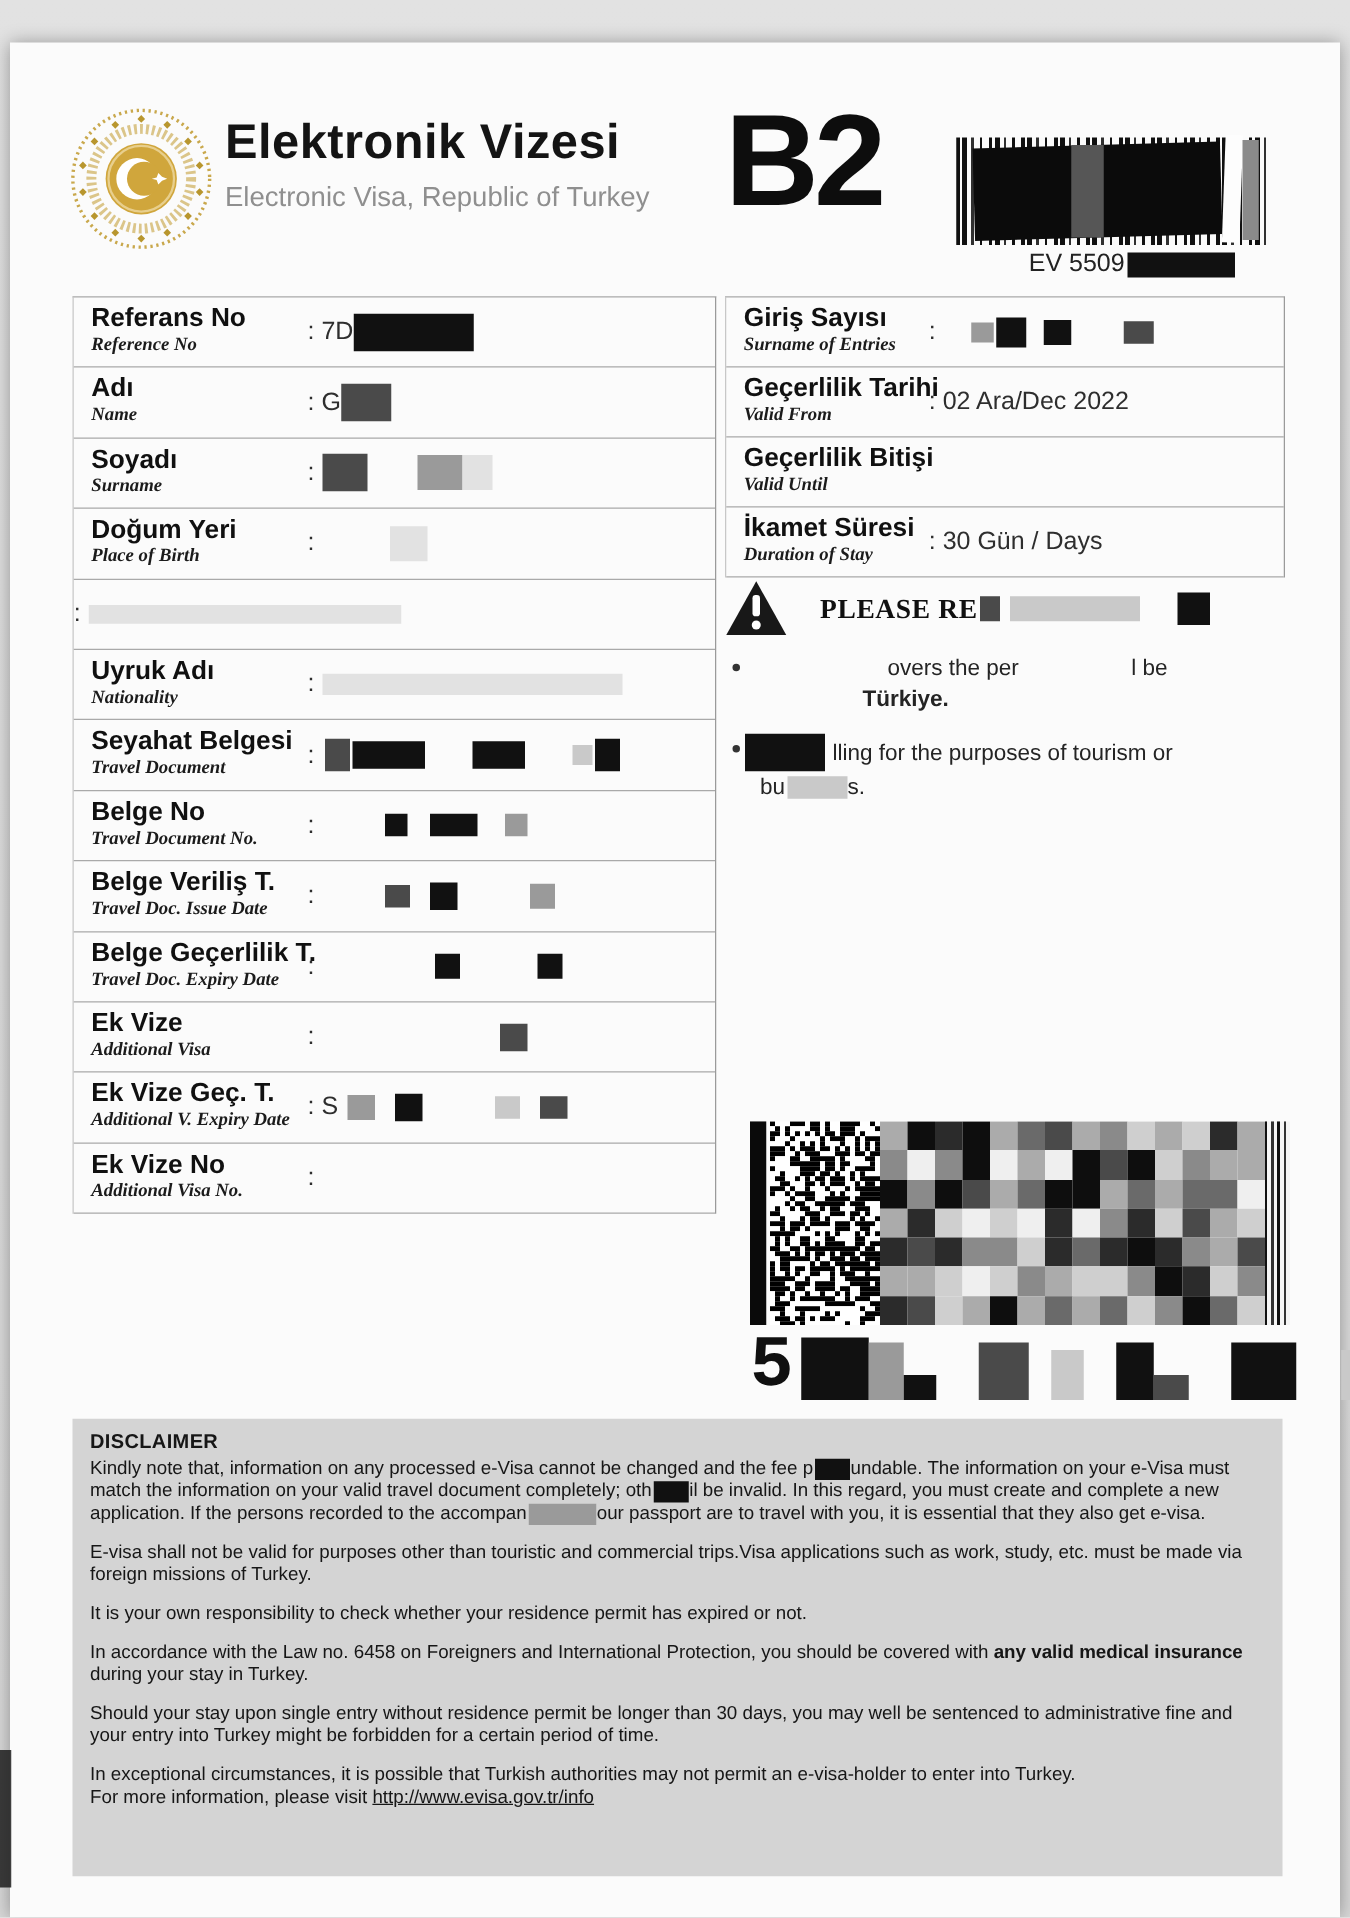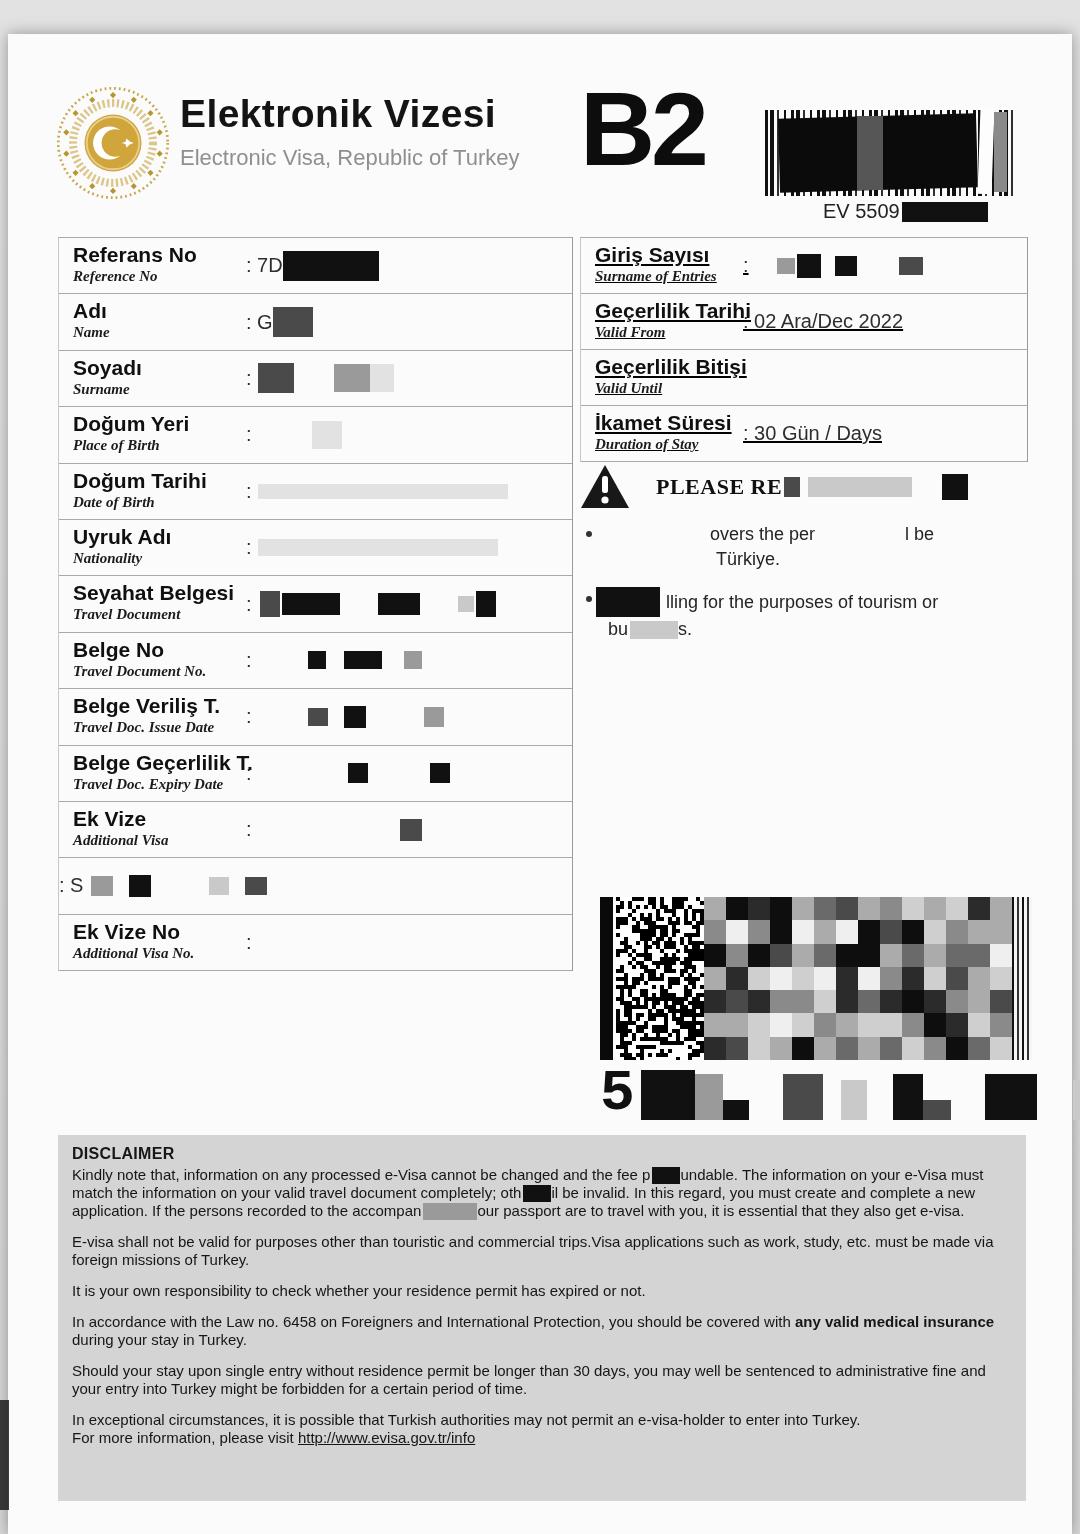--- a/index.html
+++ b/index.html
@@ -30,21 +30,21 @@
   .bc-caption{position:absolute;left:58px;top:94px;display:flex;align-items:center;
               font-size:20px;color:#222;}
 
   
   .ftable{position:absolute;border-top:1.5px solid #a9a9a9;border-right:1.5px solid #9a9a9a;
           border-left:1px solid #c7c7c7;background:transparent;}
   #left-table{left:50px;top:203px;width:513px;}
   #right-table{left:572px;top:203px;width:446px;}
   .frow{display:flex;border-bottom:1.5px solid #a9a9a9;box-sizing:border-box;}
   #left-table .frow{height:56.4px;}
-  #right-table .frow{height:56px;text-decoration:underline;}
+  #right-table .frow{height:56px;}
   .flabel{flex:none;padding:5px 0 0 14px;box-sizing:border-box;}
   #left-table .flabel{width:187px;}
   #right-table .flabel{width:162px;}
   .ftr{font-size:21px;font-weight:700;color:#101010;line-height:24px;white-space:nowrap;}
   .fen{font-size:15px;font-weight:700;font-style:italic;font-family:"Liberation Serif",serif;
        color:#1b1b1b;margin-top:1px;white-space:nowrap;}
   .fval{flex:1;display:flex;align-items:center;font-size:20px;color:#2e2e2e;overflow:hidden;}
 
   .redact{display:inline-block;flex:none;}
 
@@ -167,24 +167,20 @@
           <div class="flabel">
             <div class="ftr">Doğum Yeri</div>
             <div class="fen">Place of Birth</div>
           </div>
           <div class="fval">
             <span>: </span>
             <span class="redact" style="width: 30px; height: 28px; background: rgb(226, 226, 226); margin-left: 60px;"></span>
           </div>
         </div>
         <div class="frow">
-          <div class="flabel">
-            <div class="ftr">Doğum Tarihi</div>
-            <div class="fen">Date of Birth</div>
-          </div>
           <div class="fval">
             <span>: </span>
             <span class="redact" style="width: 250px; height: 15px; background: rgb(226, 226, 226); margin-left: 6px;"></span>
           </div>
         </div>
         <div class="frow">
           <div class="flabel">
             <div class="ftr">Uyruk Adı</div>
             <div class="fen">Nationality</div>
           </div>
@@ -246,20 +242,24 @@
           <div class="flabel">
             <div class="ftr">Ek Vize</div>
             <div class="fen">Additional Visa</div>
           </div>
           <div class="fval">
             <span>: </span>
             <span class="redact" style="width: 22px; height: 22px; background: rgb(74, 74, 74); margin-left: 148px;"></span>
           </div>
         </div>
         <div class="frow">
+          <div class="flabel">
+            <div class="ftr">Ek Vize Geç. T.</div>
+            <div class="fen">Additional V. Expiry Date</div>
+          </div>
           <div class="fval">
             <span>: S</span>
             <span class="redact" style="width: 22px; height: 20px; background: rgb(154, 154, 154); margin-left: 8px;"></span>
             <span class="redact" style="width: 22px; height: 22px; background: rgb(17, 17, 17); margin-left: 16px;"></span>
             <span class="redact" style="width: 20px; height: 18px; background: rgb(201, 201, 201); margin-left: 58px;"></span>
             <span class="redact" style="width: 22px; height: 18px; background: rgb(74, 74, 74); margin-left: 16px;"></span>
           </div>
         </div>
         <div class="frow">
           <div class="flabel">
@@ -327,21 +327,21 @@
       </div>
       <div id="bullets">
           <div class="bullet">
             <div class="bdot"></div>
             <div class="blines">
               <div class="bline">
                 <span style="margin-left: 102px;">overs the per</span>
                 <span style="margin-left: 90px;">l be</span>
               </div>
               <div class="bline">
-                <span style="margin-left: 108px;">Türkiye.</span>
+                <span style="margin-left: 82px; font-weight: bold;">Türkiye.</span>
               </div>
             </div>
           </div>
           <div class="bullet">
             <div class="bdot"></div>
             <div class="blines">
               <div class="bline">
                 <span class="redact" style="width: 64px; height: 30px; background: rgb(17, 17, 17); margin-left: -12px;"></span>
                 <span style="margin-left: 6px;">lling for the purposes of tourism or</span>
               </div>

